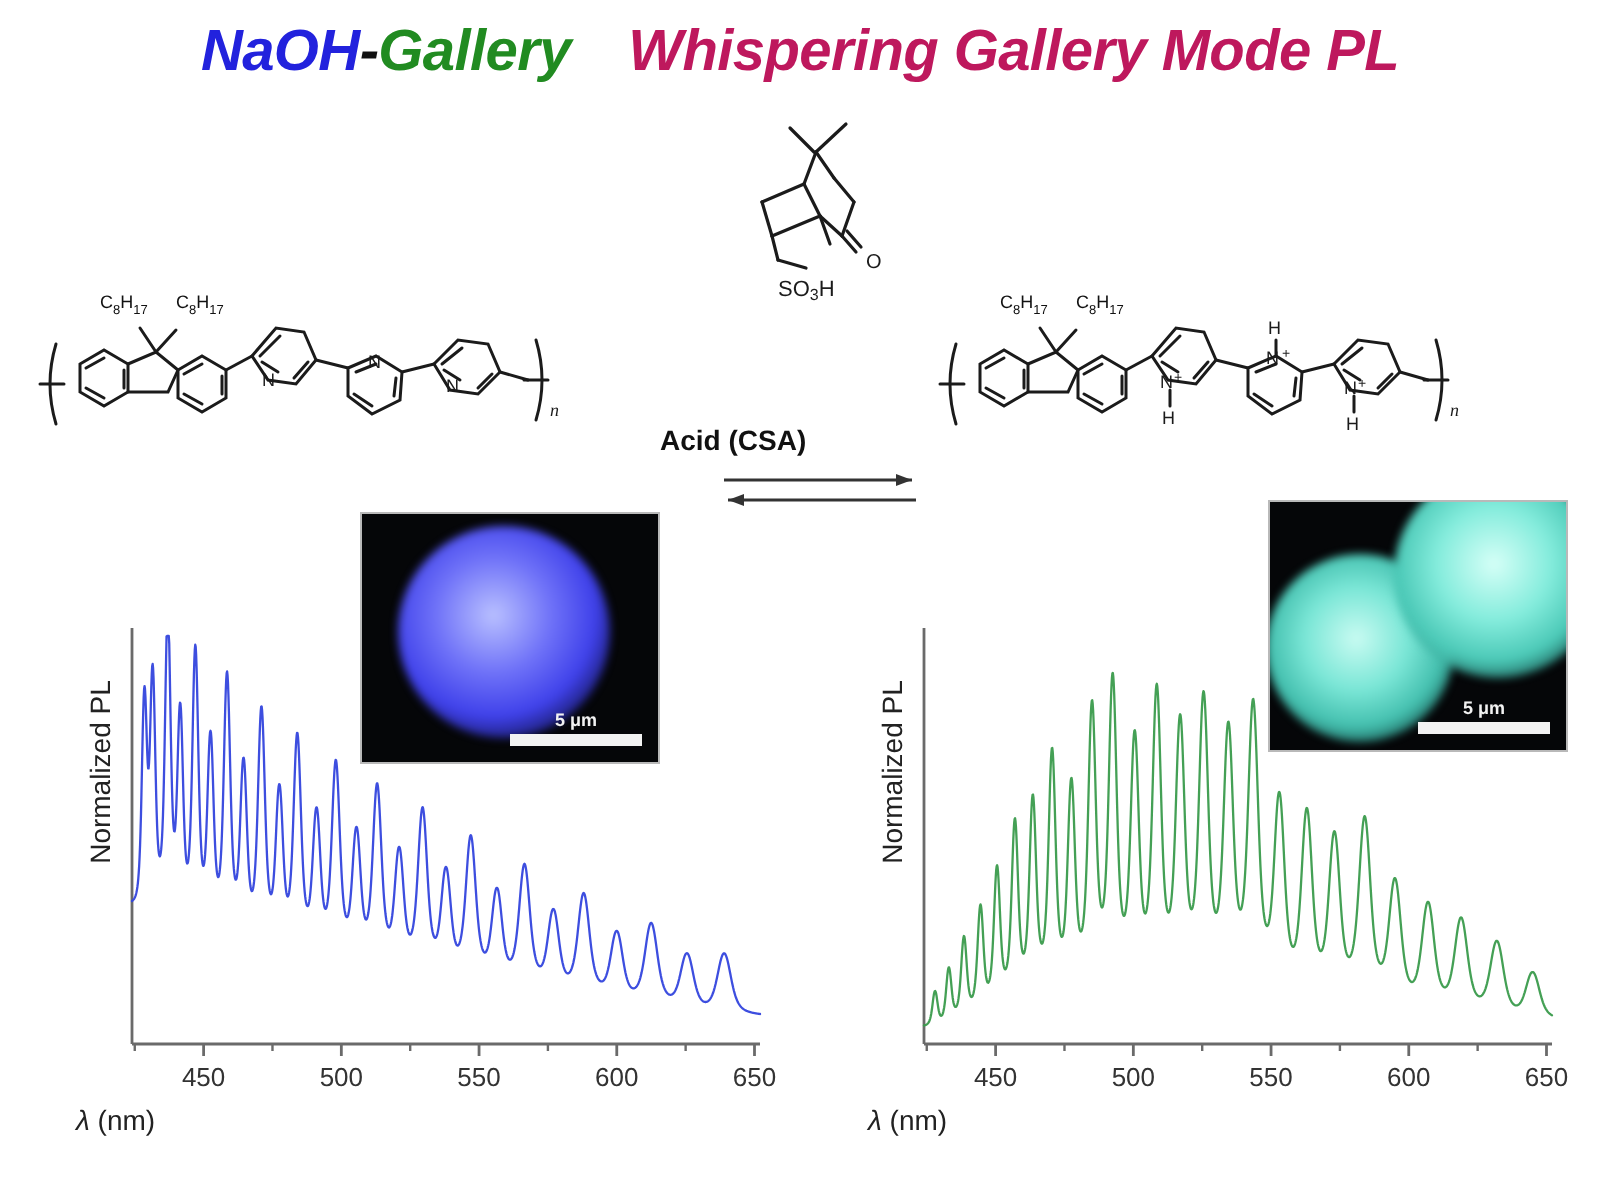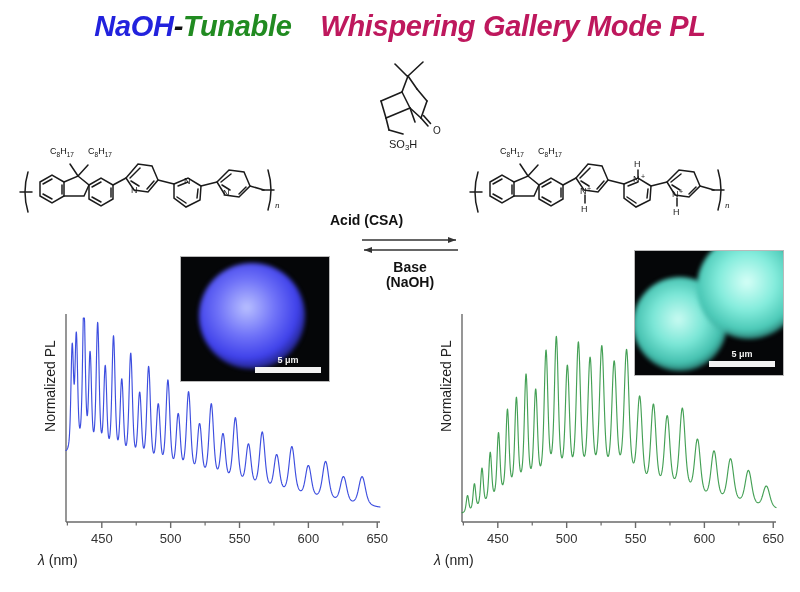--- a/index.html
+++ b/index.html
@@ -78,21 +78,21 @@
     position:absolute;right:8px;bottom:16px;width:66px;text-align:center;
     font-size:9px;color:#f2f2f2;font-weight:bold;white-space:nowrap;
   }
 </style>
 </head>
 <body>
 
 <div id="root">
 
   <div class="title">
-    <span class="t-color">NaOH</span><span class="t-dash">-</span><span class="t-tunable">Tunable</span><span class="t-rest"> Whispering Gallery Mode PL</span>
+    <span class="t-color">NaOH</span><span class="t-dash">-</span><span class="t-tunable">Gallery</span><span class="t-rest"> Whispering Gallery Mode PL</span>
   </div>
 
   <div class="scheme">
 
     <div class="csa-wrap">
       <svg width="110" height="105" viewBox="0 0 110 105">
         <g stroke="#1b1b1b" stroke-width="1.6" fill="none" stroke-linecap="round">
 
           <line x1="40" y1="8" x2="52" y2="20"></line>
           <line x1="68" y1="6" x2="53" y2="20"></line>
@@ -125,24 +125,20 @@
       <svg width="100" height="22" viewBox="0 0 100 22">
         <g stroke="#333" stroke-width="1.5" fill="none">
           <line x1="2" y1="6" x2="96" y2="6"></line>
           <line x1="4" y1="16" x2="98" y2="16"></line>
         </g>
         <path d="M96 6 L88 3 L88 9 Z" fill="#333"></path>
         <path d="M4 16 L12 13 L12 19 Z" fill="#333"></path>
       </svg>
     </div>
 
-    <div class="base-label">
-      <span>Base</span><br>
-      <span>(NaOH)</span>
-    </div>
 
     <div class="struct left">
       <svg width="330" height="105" viewBox="0 0 330 105">
         <g stroke="#1b1b1b" stroke-width="1.5" fill="none" stroke-linecap="round">
 
           <path d="M10 34 q-6 20 0 40"></path>
           <line x1="2" y1="54" x2="14" y2="54"></line>
 
           <polygon points="22,44 34,37 46,44 46,58 34,65 22,58"></polygon>
           <line x1="25" y1="46" x2="34" y2="41"></line>

